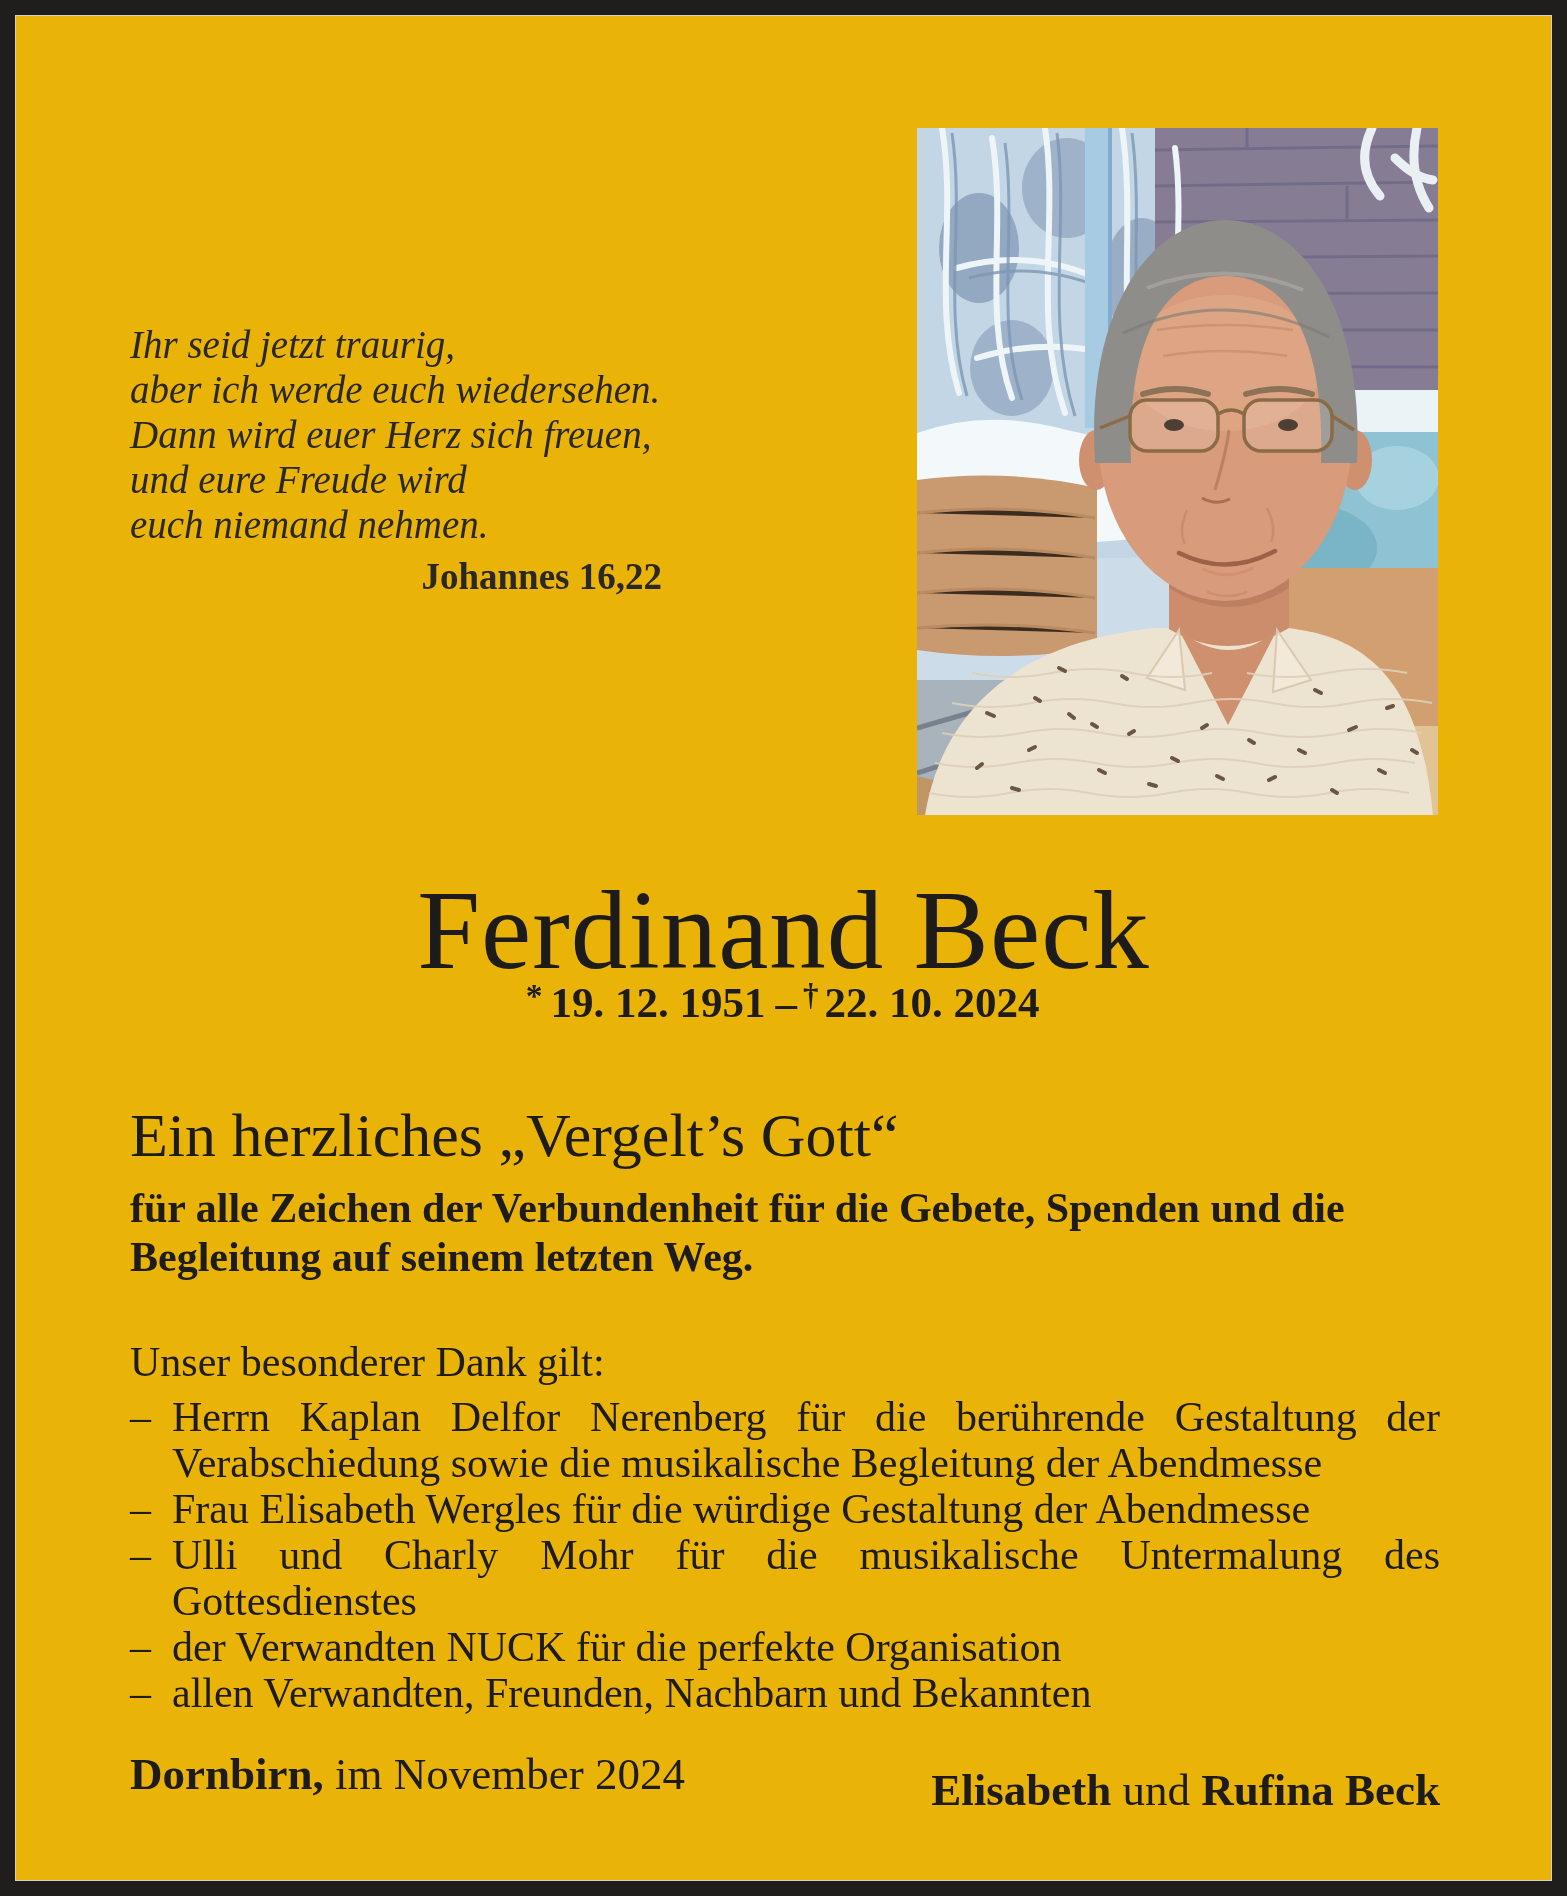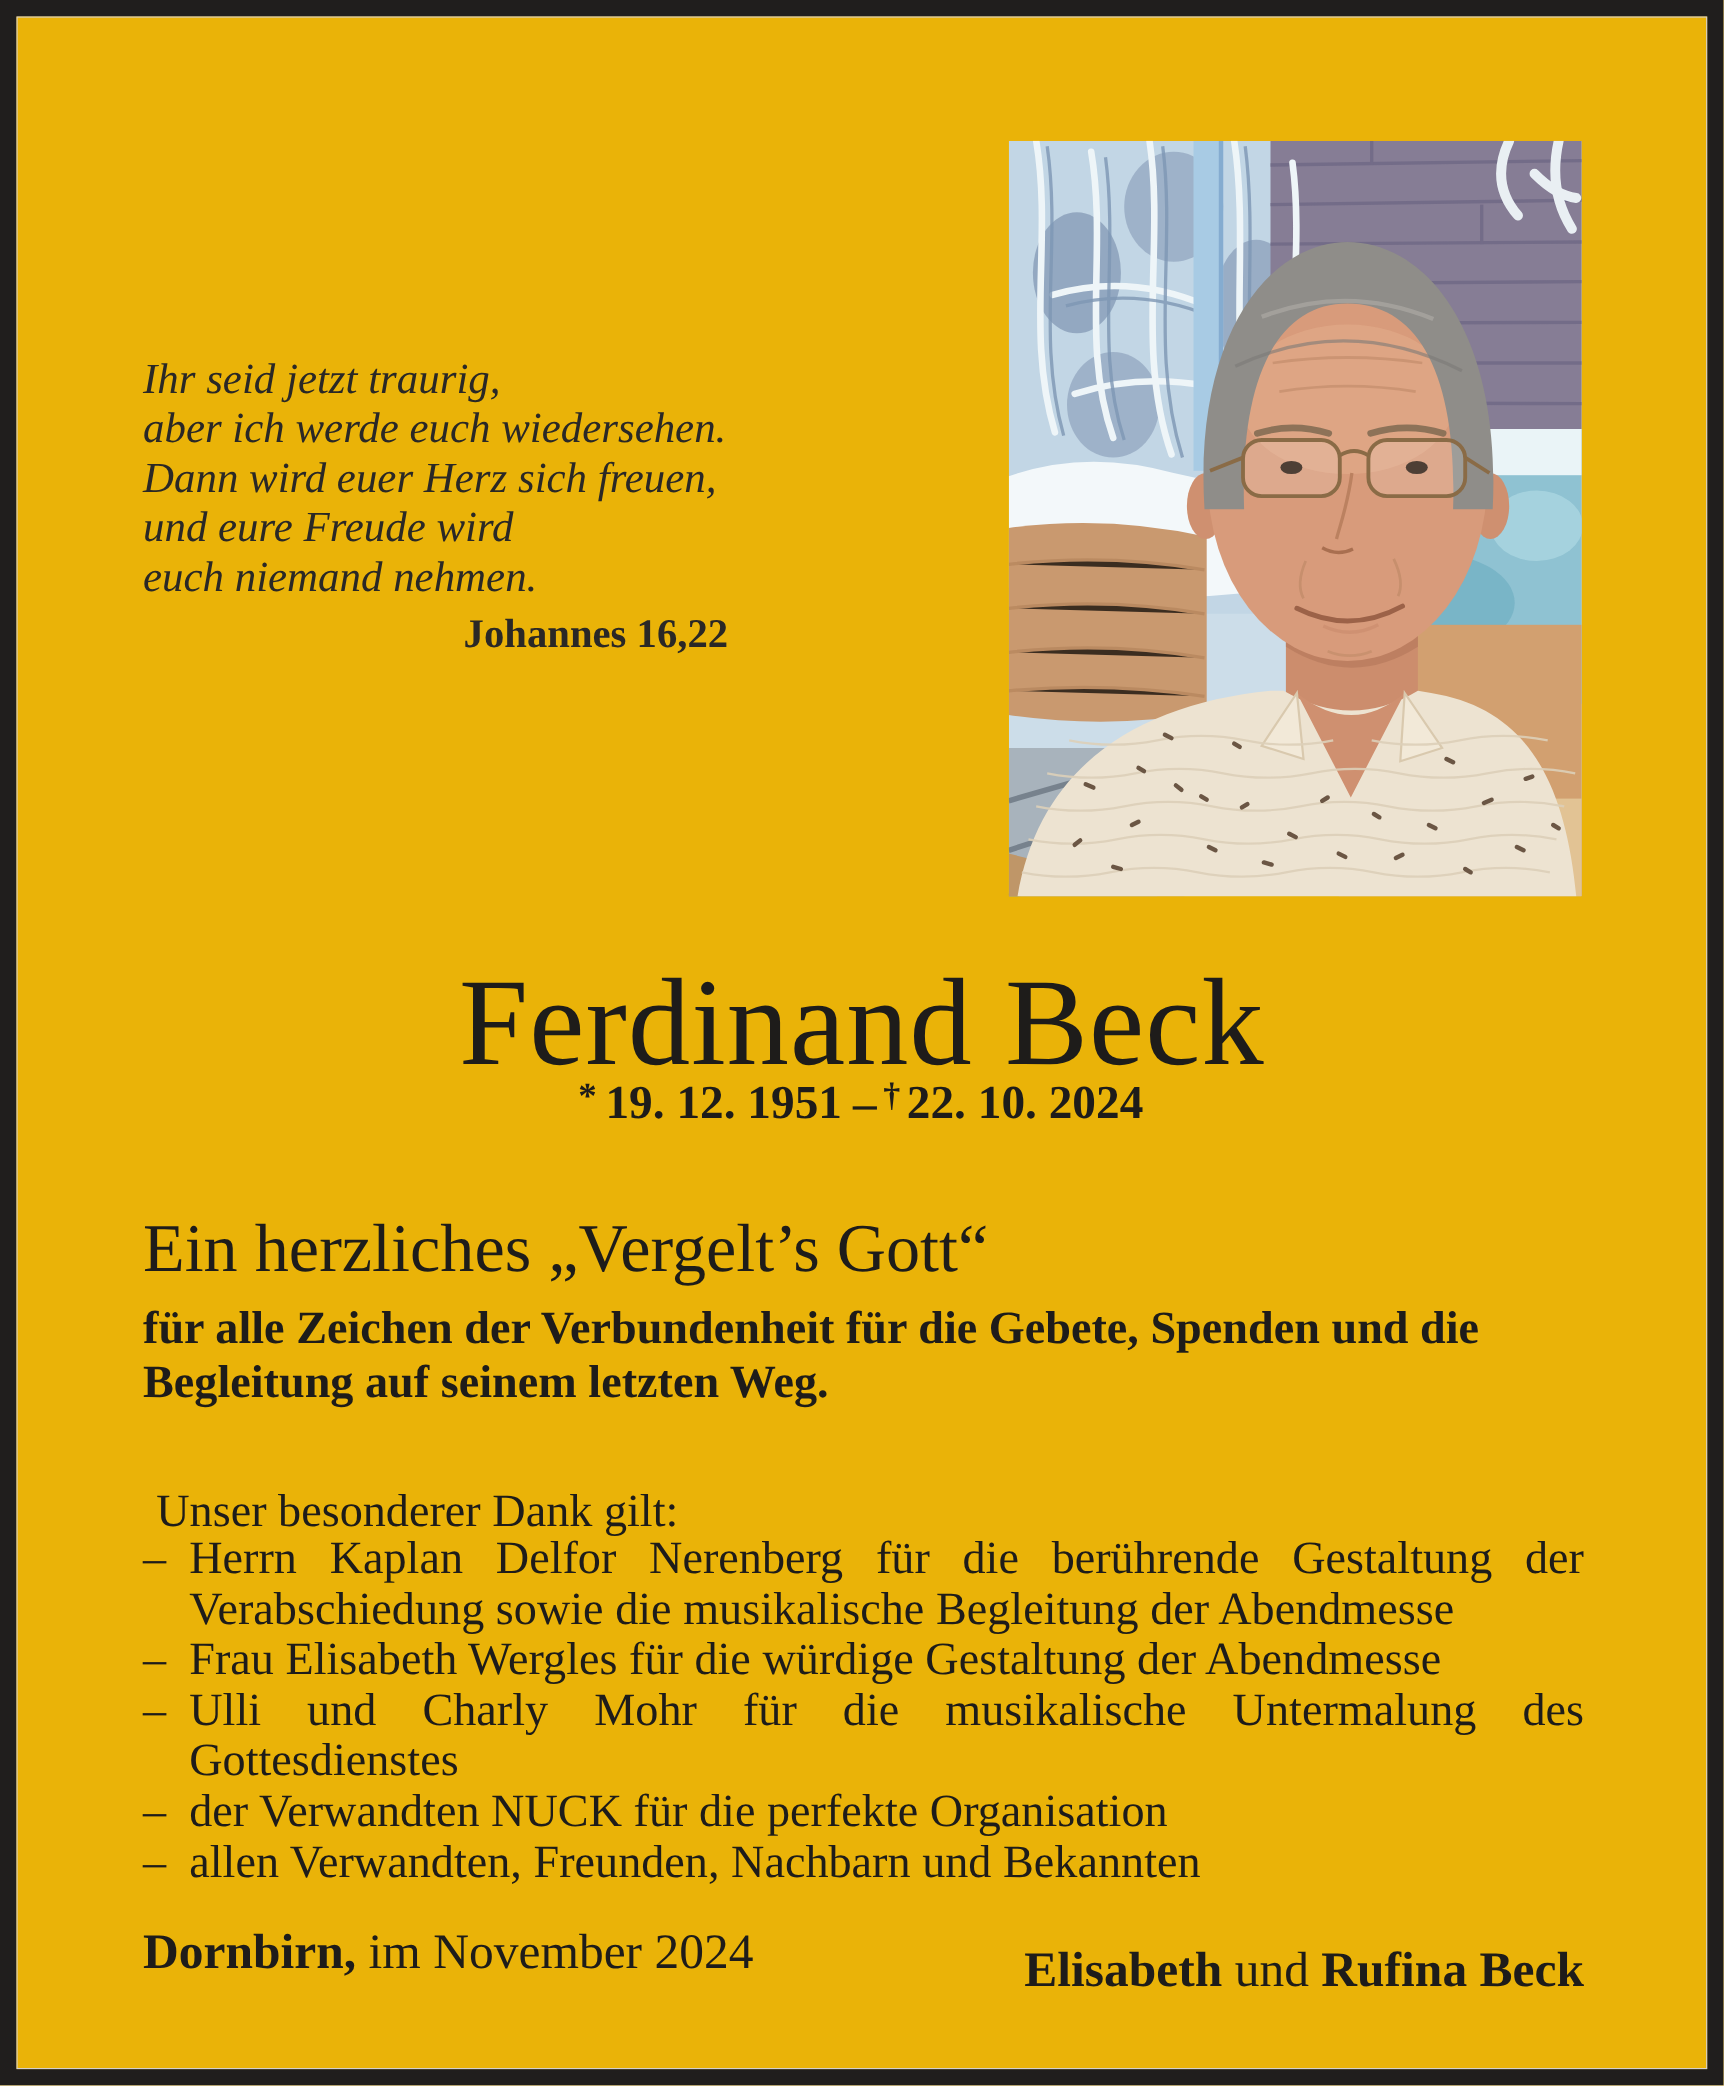--- a/index.html
+++ b/index.html
@@ -101,21 +101,21 @@
     left: 130px; top: 1184px;
     width: 1310px;
     margin: 0;
     font-size: 42px;
     line-height: 49px;
     font-weight: bold;
   }
   .dank-title {
     position: absolute;
     left: 130px; top: 1338px;
-    margin: 12px;
+    margin: 0;
     font-size: 42px;
     line-height: 48px;
   }
   .thanks-list {
     position: absolute;
     left: 130px; top: 1394px;
     width: 1310px;
     margin: 0; padding: 0;
     list-style: none;
     font-size: 42px;

